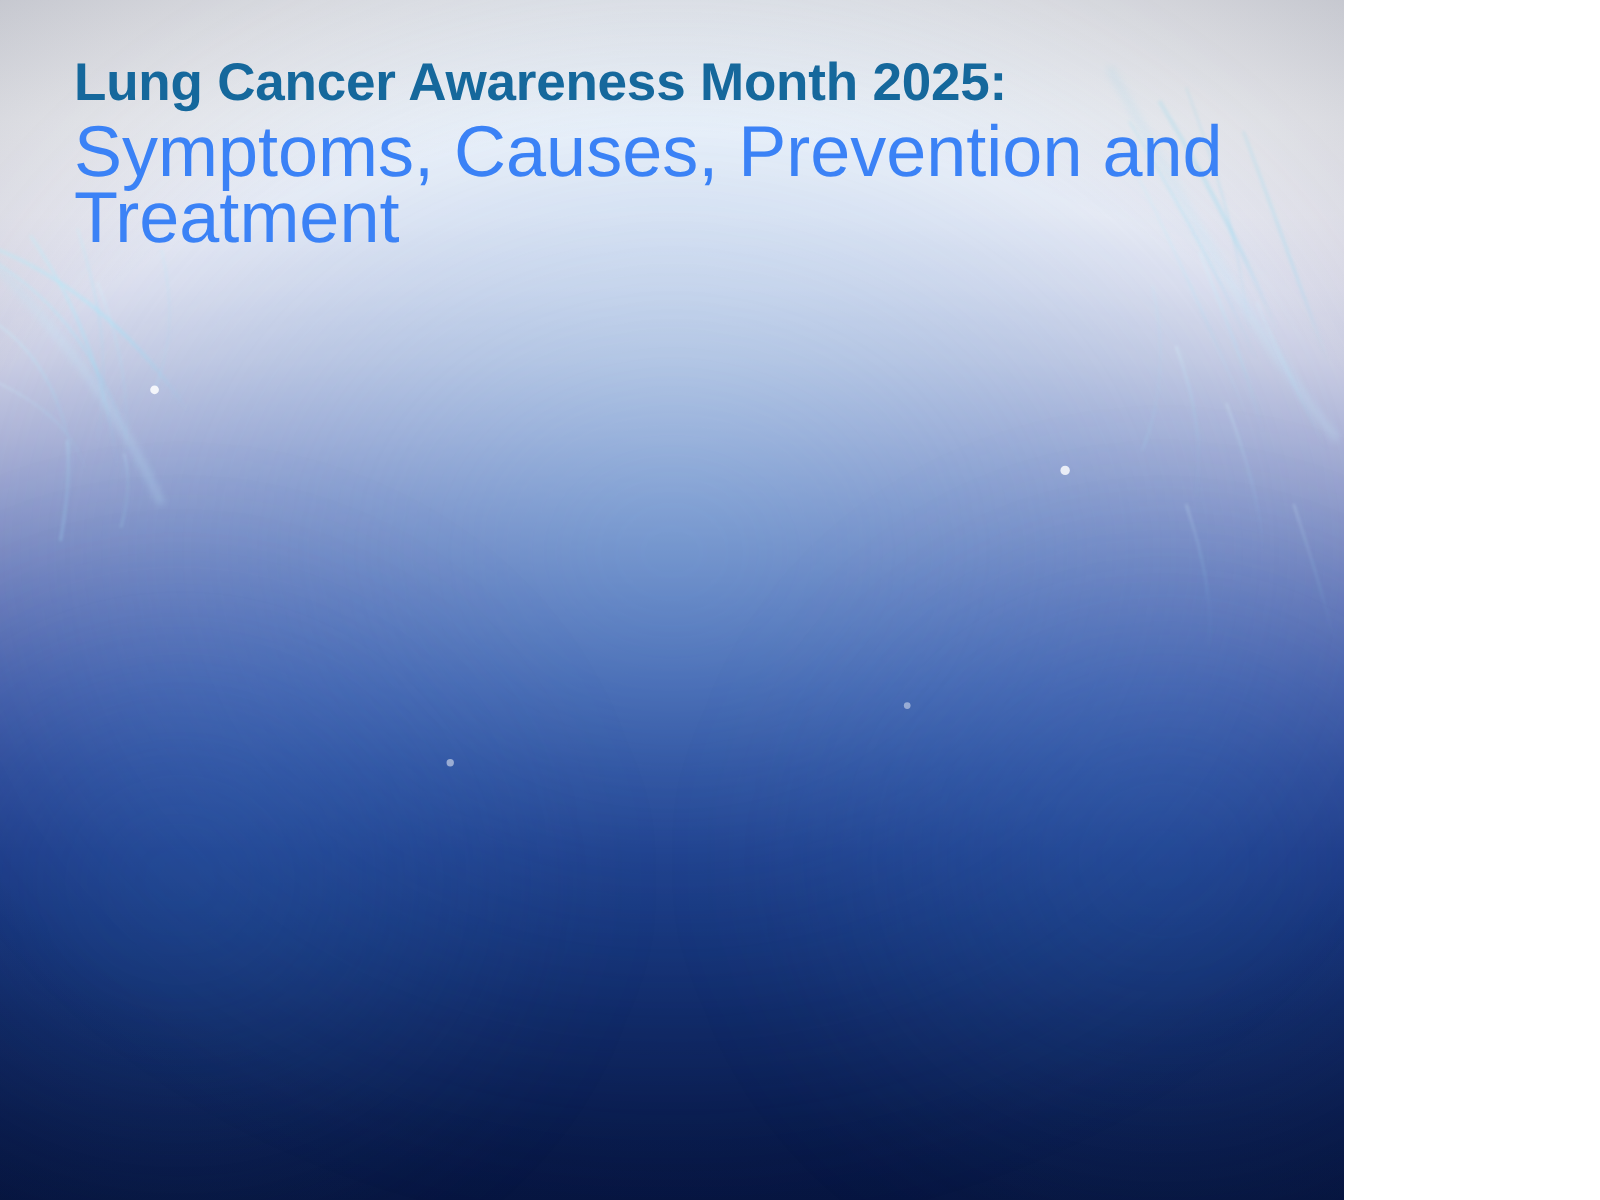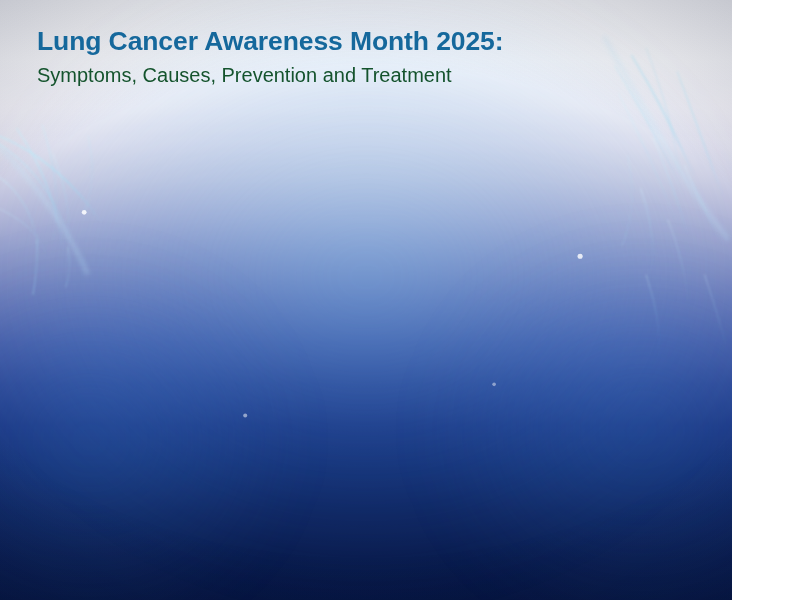--- a/index.html
+++ b/index.html
@@ -1,20 +1,20 @@
 <!DOCTYPE html>
 <html><head>
 <meta charset="utf-8">
 <style>
   html,body{margin:0;padding:0;background:#fff;}
   body{font-family:"Liberation Sans", sans-serif;}
 
   #banner{
     position:relative;
-    width:732px;height:600px;
+    width:672px;height:600px;
     overflow:hidden;
     background:#ffffff;
   }
 
   
   .bg-base{
     position:absolute;inset:0;
     background:linear-gradient(180deg,
        #ffffff 0%,
        #fdfdfe 10%,
@@ -83,24 +83,24 @@
     font-size:26.5px;
     font-weight:bold;
     letter-spacing:-.1px;
     line-height:31px;
     color:#15689c;
     white-space:nowrap;
   }
   #subhead{
     margin:2px 0 0 0;
     font-family:"Liberation Sans", sans-serif;
-    font-size:20px;
+    font-size:36px;
     font-weight:normal;
     line-height:33px;
-    color:#14532d;
+    color:#3b82f6;
     width:620px;
   }
 </style>
 </head>
 <body>
 
 <div id="banner">
 
   <div class="bg-base"></div>
   <div class="bg-glow-c"></div>

